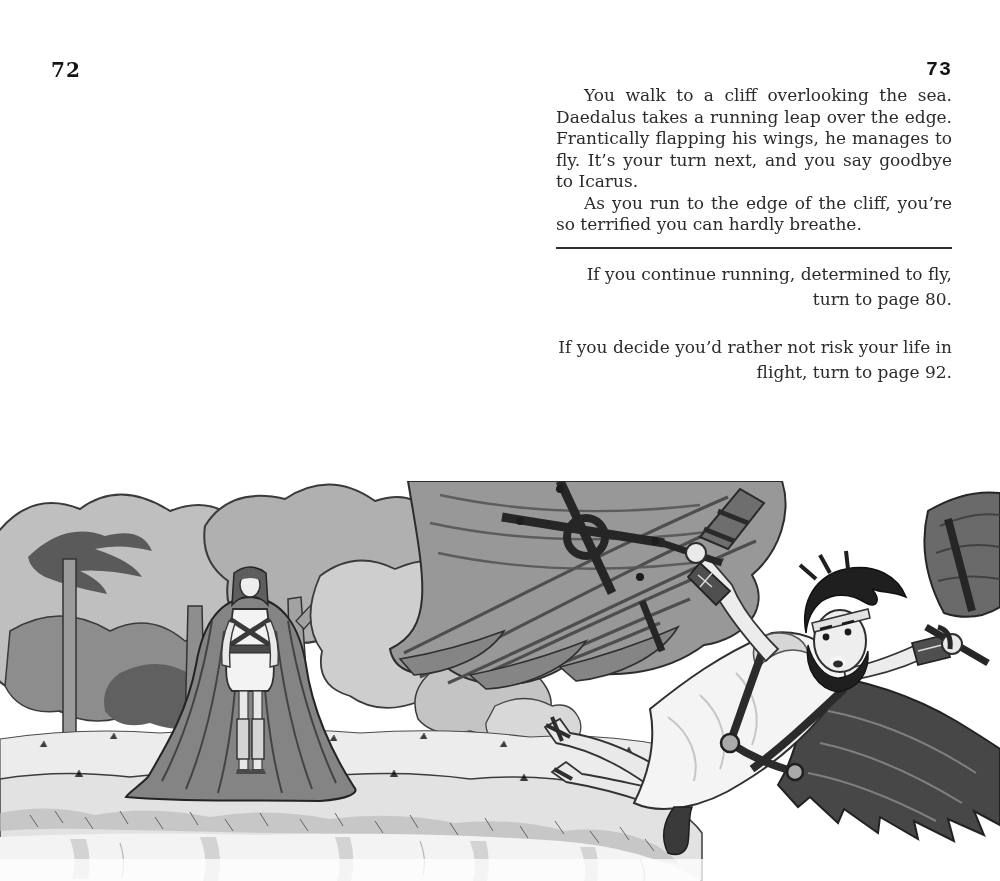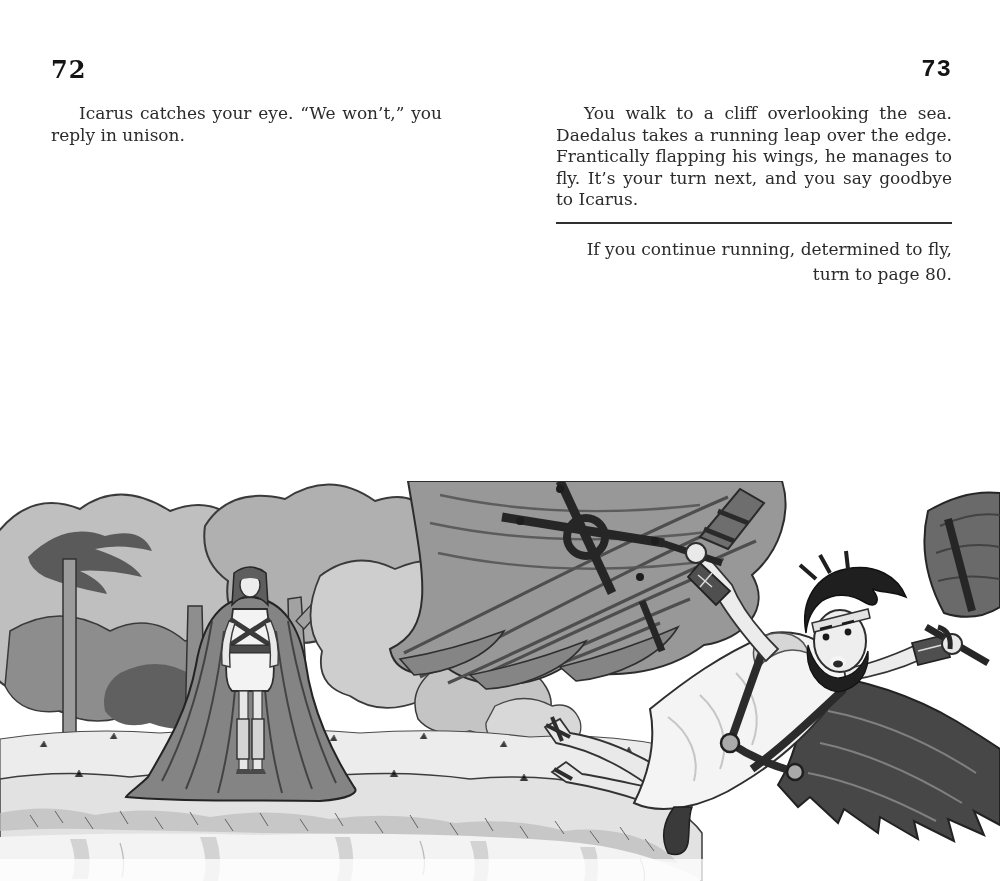--- a/index.html
+++ b/index.html
@@ -5,22 +5,22 @@
   html,body{margin:0;padding:0;}
   body{
     width:1000px;height:881px;position:relative;overflow:hidden;
     background:#ffffff;color:#2b2b2b;
     font-family:"DejaVu Serif","Liberation Serif",serif;
   }
   .page-col{position:absolute;top:55px;}
   .left-col{left:51px;width:391px;}
   .right-col{left:556px;width:396px;}
   .page-number{
-    font-size:24px;font-weight:bold;color:#141414;letter-spacing:1px;
-    line-height:30px;margin-bottom:18px;
+    font-size:20px;font-weight:bold;color:#141414;letter-spacing:1px;
+    line-height:30px;
   }
   .right-col .page-number{text-align:right;font-family:Liberation Mono, monospace;}
   p.body-text{
     margin:0;font-size:17px;line-height:21.5px;
     text-align:justify;text-align-last:left;text-indent:28px;
   }
   hr.choice-rule{
     border:none;border-top:2px solid #2f2f2f;height:0;
     margin:11px 0 0 0;
   }
@@ -32,28 +32,29 @@
   .illustration-wrap{
     position:absolute;left:0;top:481px;width:1000px;height:400px;
   }
   svg{display:block;}
 </style>
 </head>
 <body style="color: rgb(43, 43, 43);">
 
 <div class="page-col left-col">
   <div class="page-number" style="color: rgb(20, 20, 20);">72</div>
-  <p class="body-text">Icarus catches your eye. “We won’t,” you reply in unison.</p>
 </div>
 
 <div class="page-col right-col">
   <div class="page-number" style="color: rgb(20, 20, 20);">73</div>
   <p class="body-text">You walk to a cliff overlooking the sea. Daedalus takes a running leap over the edge. Frantically flapping his wings, he manages to fly. It’s your turn next, and you say goodbye to Icarus.</p>
+  <p class="body-text">As you run to the edge of the cliff, you’re so terrified you can hardly breathe.</p>
   <hr class="choice-rule" style="border-top-color: rgb(47, 47, 47);">
   <p class="choice">If you continue running, determined to fly, turn to page 80.</p>
+  <p class="choice">If you decide you’d rather not risk your life in flight, turn to page 92.</p>
 </div>
 
 <div class="illustration-wrap">
 <svg viewBox="0 0 1000 400" width="1000" height="400" xmlns="http://www.w3.org/2000/svg">
 
   <g>
 
     <path d="M-5,55 Q30,8 80,28 Q120,-2 170,30 Q215,12 245,48 Q285,40 295,85 Q318,115 290,150 Q305,190 265,205 Q240,240 195,225 Q150,255 105,228 Q55,245 28,205 Q-15,215 -5,160 Z" fill="#bfbfbf" stroke="#3a3a3a" stroke-width="2"></path>
 
     <path d="M205,45 Q230,5 285,18 Q330,-12 375,20 Q420,5 435,45 Q462,70 435,100 Q447,135 405,145 Q380,170 335,155 Q290,172 260,148 Q222,140 228,100 Q200,80 205,45 Z" fill="#b0b0b0" stroke="#3a3a3a" stroke-width="2"></path>

